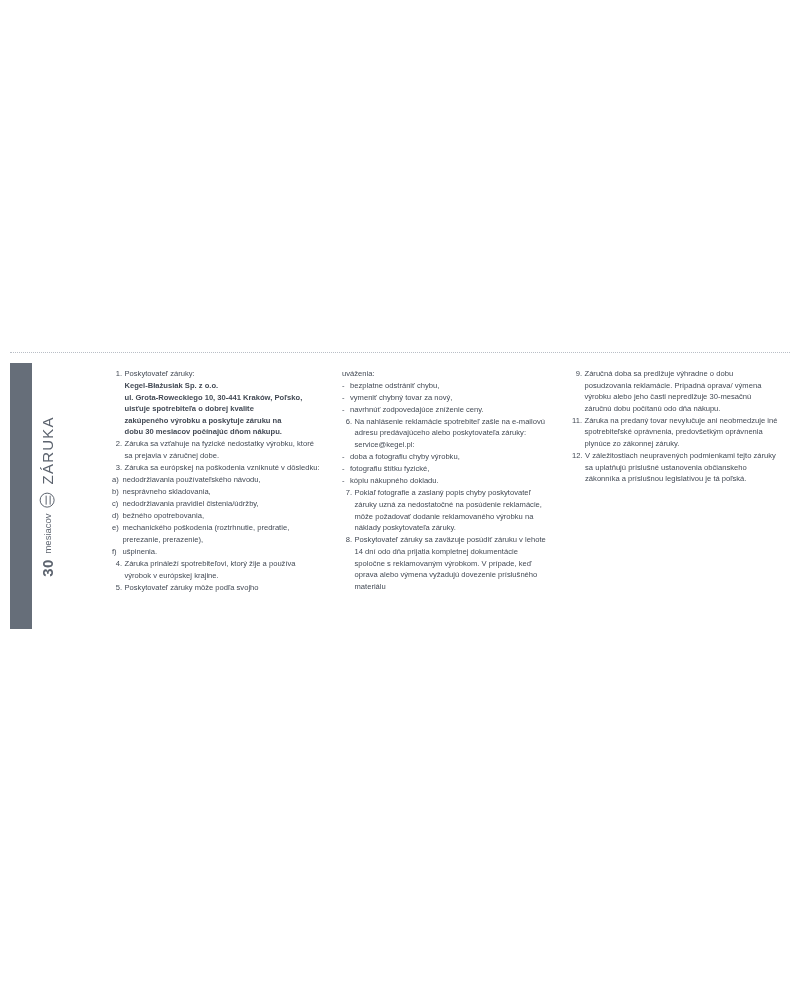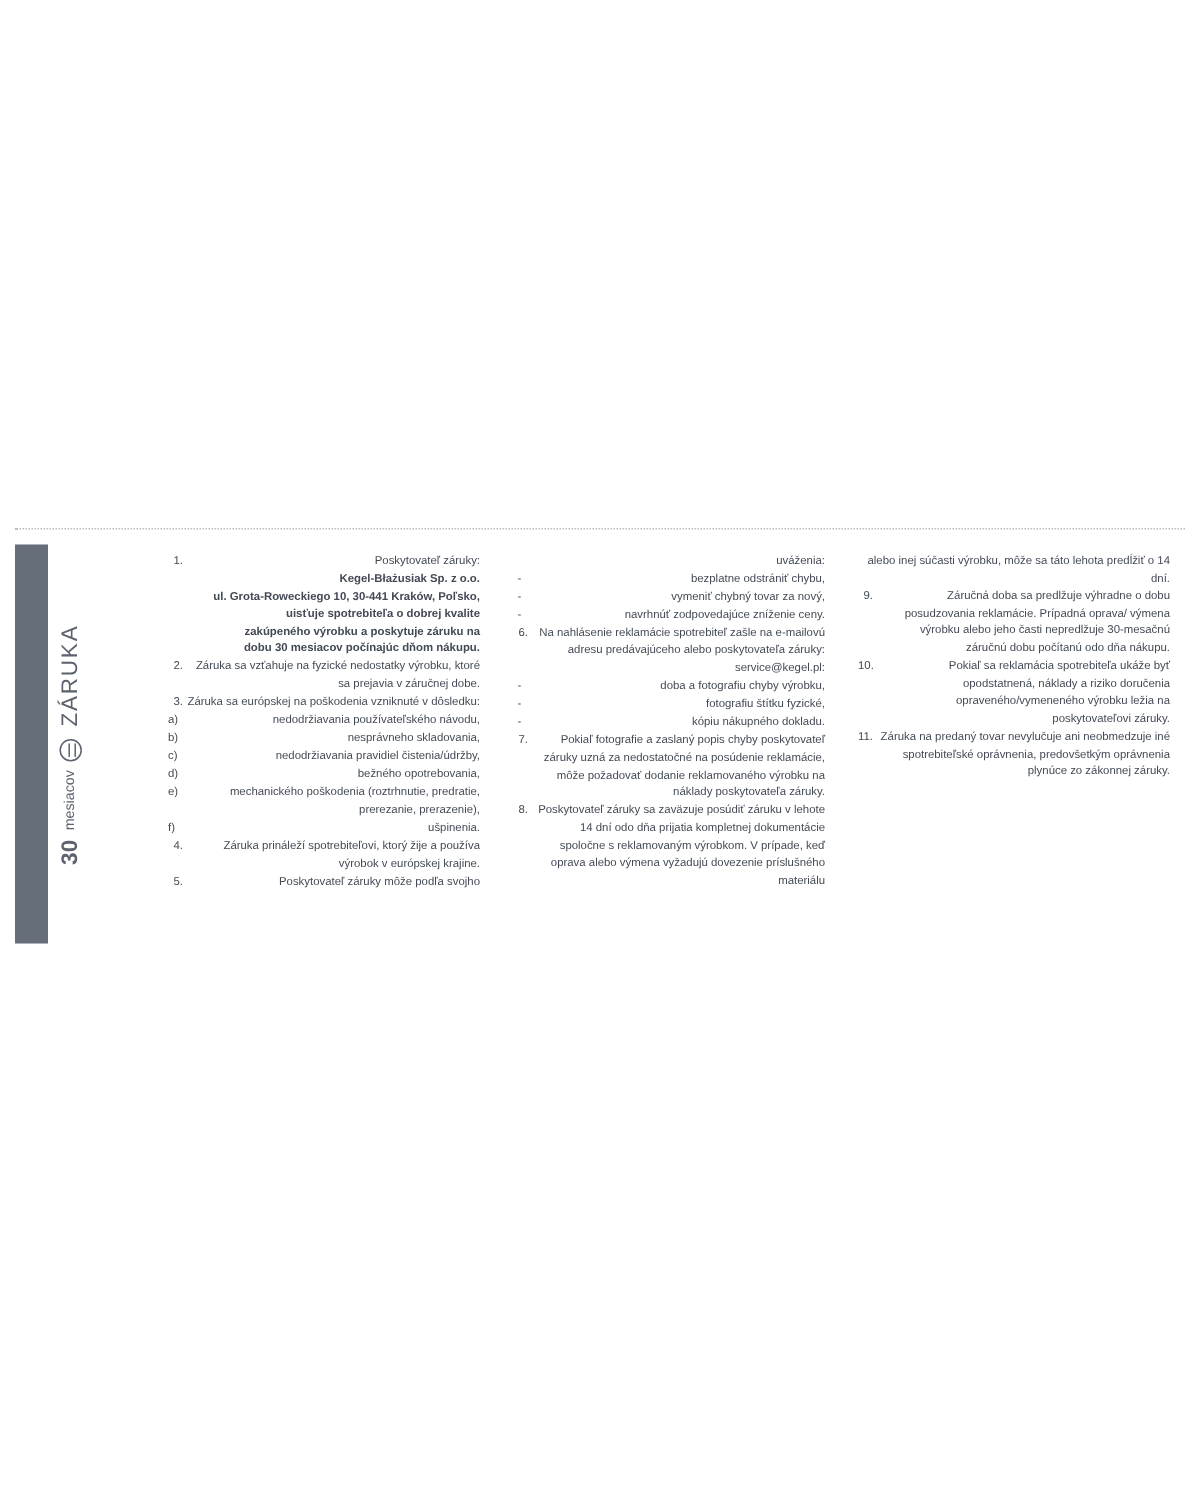--- a/index.html
+++ b/index.html
@@ -102,21 +102,21 @@
     gap: 22px;
   }
   .col {
     width: 208px;
   }
   .col p {
     margin: 0;
     font-size: 7.6px;
     line-height: 11.6px;
     color: #434a55;
-    text-align: right;
+    text-align: left;
   }
   .item {
     display: flex;
     margin: 0 0 0.5px 0;
   }
   .marker {
     flex: 0 0 auto;
     white-space: nowrap;
     padding-right: 2.5px;
   }
@@ -245,29 +245,28 @@
         <div class="item">
           <p class="marker num">7.</p>
           <p class="body">Pokiaľ fotografie a zaslaný popis chyby poskytovateľ záruky uzná za nedostatočné na posúdenie reklamácie, môže požadovať dodanie reklamovaného výrobku na náklady poskytovateľa záruky.</p>
         </div>
         <div class="item">
           <p class="marker num">8.</p>
           <p class="body">Poskytovateľ záruky sa zaväzuje posúdiť záruku v lehote 14 dní odo dňa prijatia kompletnej dokumentácie spoločne s reklamovaným výrobkom. V prípade, keď oprava alebo výmena vyžadujú dovezenie príslušného materiálu</p>
         </div>
       </div>
     <div class="col" id="col2">
-        <p class="plain">alebo inej súčasti výrobku, môže sa táto lehota predĺžiť o 14 dní.</p>
         <div class="item">
           <p class="marker num">9.</p>
           <p class="body">Záručná doba sa predlžuje výhradne o dobu posudzovania reklamácie. Prípadná oprava/ výmena výrobku alebo jeho časti nepredlžuje 30-mesačnú záručnú dobu počítanú odo dňa nákupu.</p>
         </div>
         <div class="item">
-          <p class="marker num">10.</p>
-          <p class="body">Pokiaľ sa reklamácia spotrebiteľa ukáže byť opodstatnená, náklady a riziko doručenia opraveného/vymeneného výrobku ležia na poskytovateľovi záruky.</p>
-        </div>
-        <div class="item">
           <p class="marker num">11.</p>
           <p class="body">Záruka na predaný tovar nevylučuje ani neobmedzuje iné spotrebiteľské oprávnenia, predovšetkým oprávnenia plynúce zo zákonnej záruky.</p>
         </div>
+        <div class="item">
+          <p class="marker num">12.</p>
+          <p class="body">V záležitostiach neupravených podmienkami tejto záruky sa uplatňujú príslušné ustanovenia občianskeho zákonníka a príslušnou legislatívou je tá poľská.</p>
+        </div>
       </div>
   </div>
 
 </div>
 
 </body></html>

